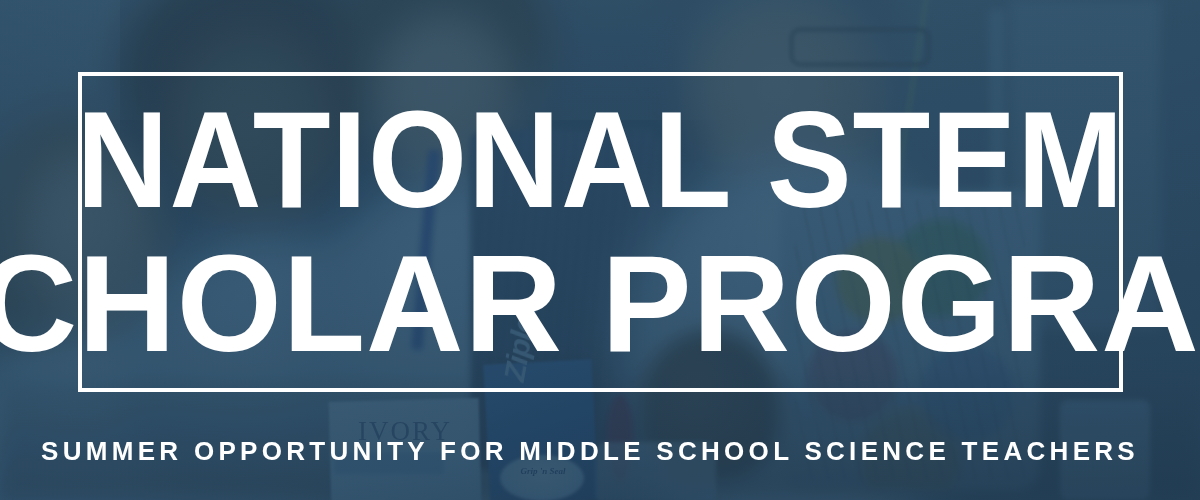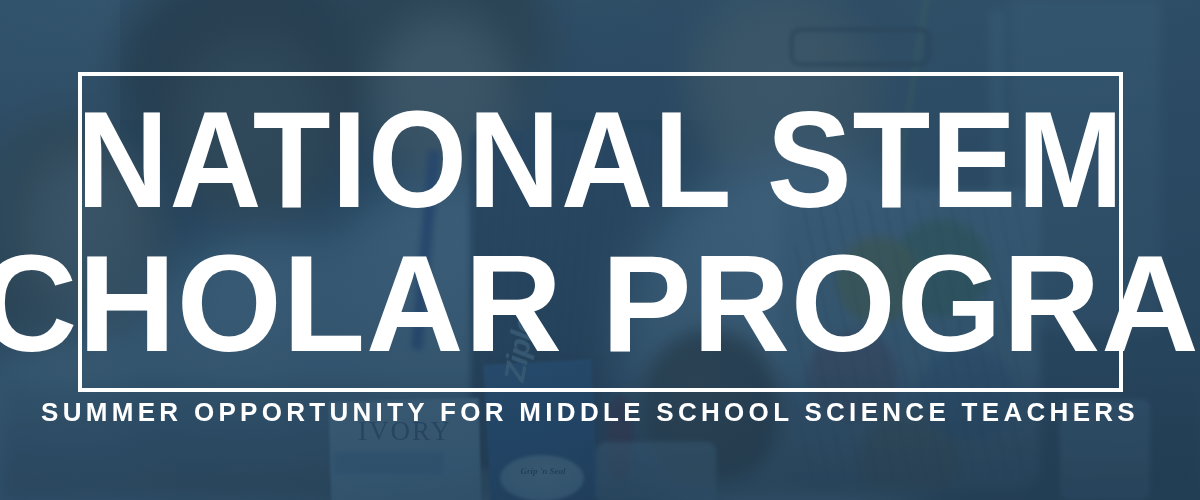--- a/index.html
+++ b/index.html
@@ -323,21 +323,21 @@
     white-space:nowrap;
     text-align:center;
     transform:scaleX(.93);
     transform-origin:center;
   }
   .title-line.l1 { font-size:137px; }
   .title-line.l2 { font-size:137px; margin-top:10px; transform:scaleX(.985); }
 
   .subtitle {
     position:absolute;
-    left:0; top:397px;
+    left:0; top:436px;
     width:1180px;
     text-align:center;
     color:#ffffff;
     font-family:"Liberation Sans", sans-serif;
     font-weight:600;
     font-size:26px;
     letter-spacing:4.3px;
     white-space:nowrap;
   }
 </style>

